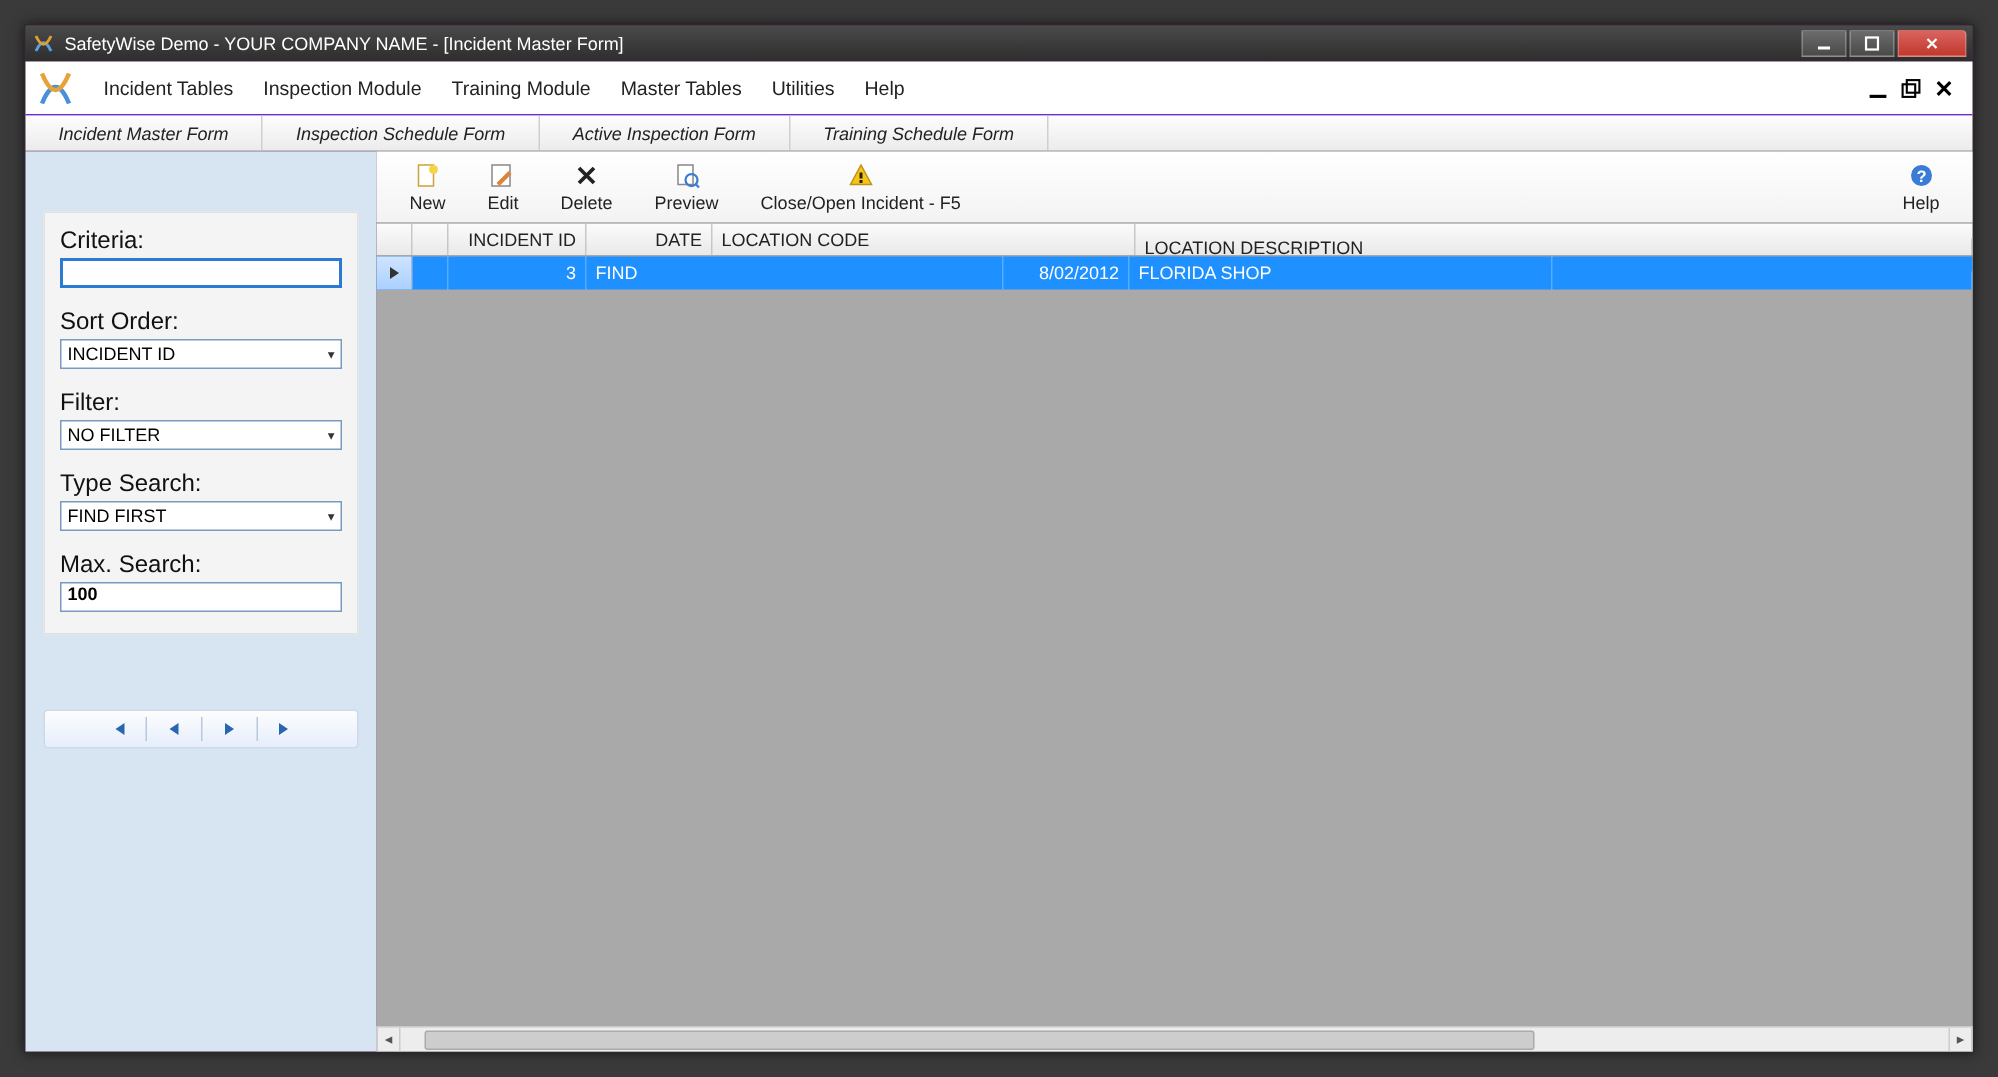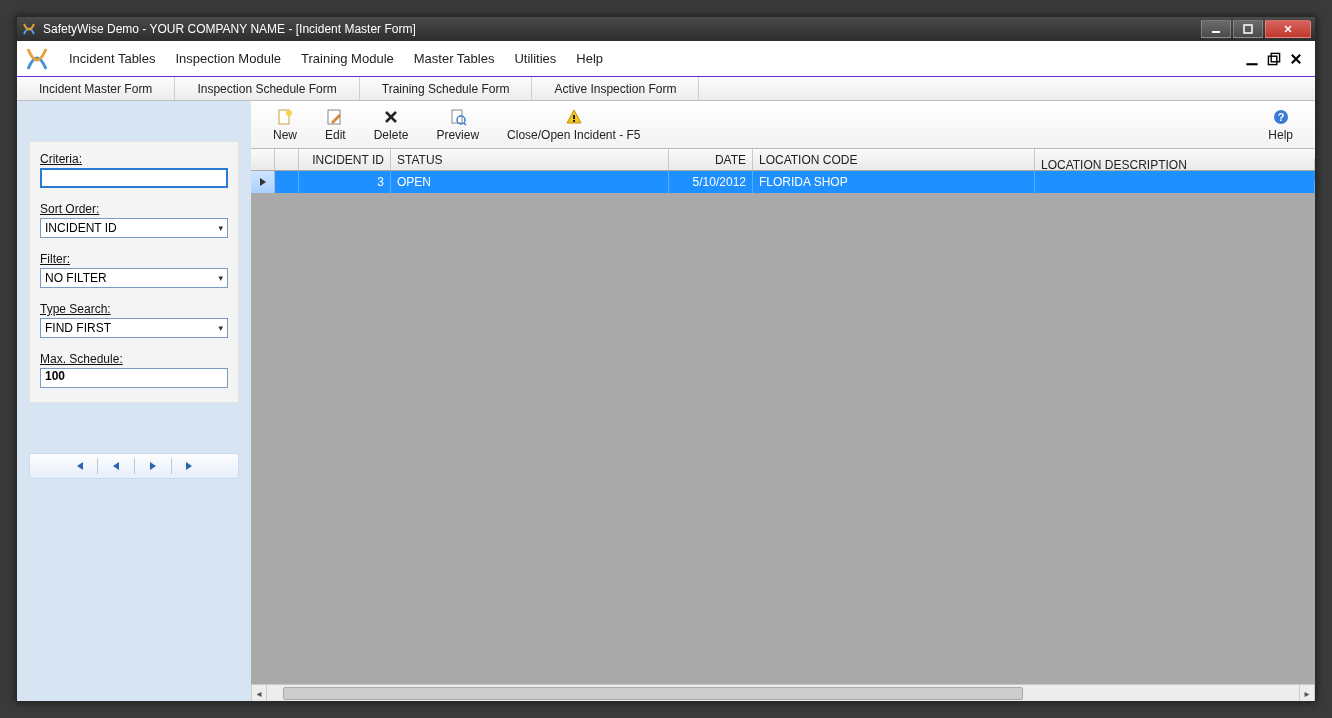--- a/index.html
+++ b/index.html
@@ -78,20 +78,21 @@
   padding-left: 0;
 }
 .subbar .tab {
   padding: 0 22px;
   height: 100%;
   display: flex;
   align-items: center;
   font-size: 12px;
   color: #222;
   border-right: 1px solid #cfcfcf;
+  font-style: italic;
 }
 
 .content {
   flex: 1;
   display: flex;
   min-height: 0;
 }
 .sidebar {
   width: 234px;
   background: #d7e4f2;
@@ -99,21 +100,21 @@
   display: flex;
   flex-direction: column;
   gap: 0;
 }
 .panel {
   background: #f4f4f4;
   border: 1px solid #e1e1e1;
   padding: 10px 10px 14px 10px;
 }
 .panel .field { margin-bottom: 14px; }
-.panel label { display:block; font-size: 12px; color: #111; margin-bottom: 2px; text-decoration: underline; }
+.panel label { display:block; font-size: 16px; color: #111; margin-bottom: 2px; }
 .panel input[type=text], .panel .combo, .panel .numbox {
   width: 100%;
   height: 20px;
   border: 1px solid #7a9ac0;
   background: #fff;
   font-size: 12px;
   padding: 0 4px;
 }
 .panel input.criteria { border: 2px solid #2a7bd1; background:#fff; }
 .combo { display:flex; align-items:center; justify-content:space-between; padding-right: 2px;}
@@ -279,22 +280,22 @@
           <svg viewBox="0 0 10 10">
             <path d="M2 2 L8 8 M8 2 L2 8" stroke="#000" stroke-width="1.5"></path>
           </svg>
         </div>
     </div>
   </div>
 
   <div class="subbar">
     <div class="tab">Incident Master Form</div>
     <div class="tab">Inspection Schedule Form</div>
+    <div class="tab">Active Inspection Form</div>
     <div class="tab">Training Schedule Form</div>
-    <div class="tab">Active Inspection Form</div>
   </div>
 
   <div class="content">
 
     <div class="sidebar">
       <div class="panel">
         <div class="field">
           <label>Criteria:</label>
           <input type="text" class="criteria" value="" style="">
         </div>
@@ -313,21 +314,21 @@
           </div>
         </div>
         <div class="field">
           <label>Type Search:</label>
           <div class="combo">
             <span>FIND FIRST</span>
             <span class="caret">▾</span>
           </div>
         </div>
         <div class="field" style="margin-bottom:0;">
-          <label>Max. Schedule:</label>
+          <label>Max. Search:</label>
           <div class="numbox">100</div>
         </div>
       </div>
 
       <div class="navpanel">
         <div class="navbtn">
             <svg width="12" height="12" viewBox="0 0 12 12">
               <path d="M2 2v8M10 2L4 6l6 4z" fill="#2a66b0"></path>
             </svg>
           </div>
@@ -410,35 +411,34 @@
             </span>
           <span>Help</span>
         </div>
       </div>
 
       <div class="grid">
         <div class="grid-head">
           <div class="gh col-rowhead"></div>
           <div class="gh col-blank"></div>
           <div class="gh col-id">INCIDENT ID</div>
-          <div class="gh col-status">STATUS</div>
           <div class="gh col-date">DATE</div>
           <div class="gh col-loc">LOCATION CODE</div>
           <div class="gh col-desc">LOCATION DESCRIPTION</div>
         </div>
         <div class="grid-row">
           <div class="rowhead sel">
               <svg width="8" height="10" viewBox="0 0 8 10">
                 <path d="M1 1l6 4-6 4z" fill="#333"></path>
               </svg>
             </div>
           <div class="gc col-blank"></div>
           <div class="gc col-id">3</div>
-          <div class="gc col-status">OPEN</div>
-          <div class="gc col-date">5/10/2012</div>
+          <div class="gc col-status">FIND</div>
+          <div class="gc col-date">8/02/2012</div>
           <div class="gc col-loc">FLORIDA SHOP</div>
           <div class="gc col-desc"></div>
         </div>
       </div>
 
       <div class="hscroll">
         <div class="arrow">◂</div>
         <div class="track">
             <div class="thumb"></div>
           </div>

